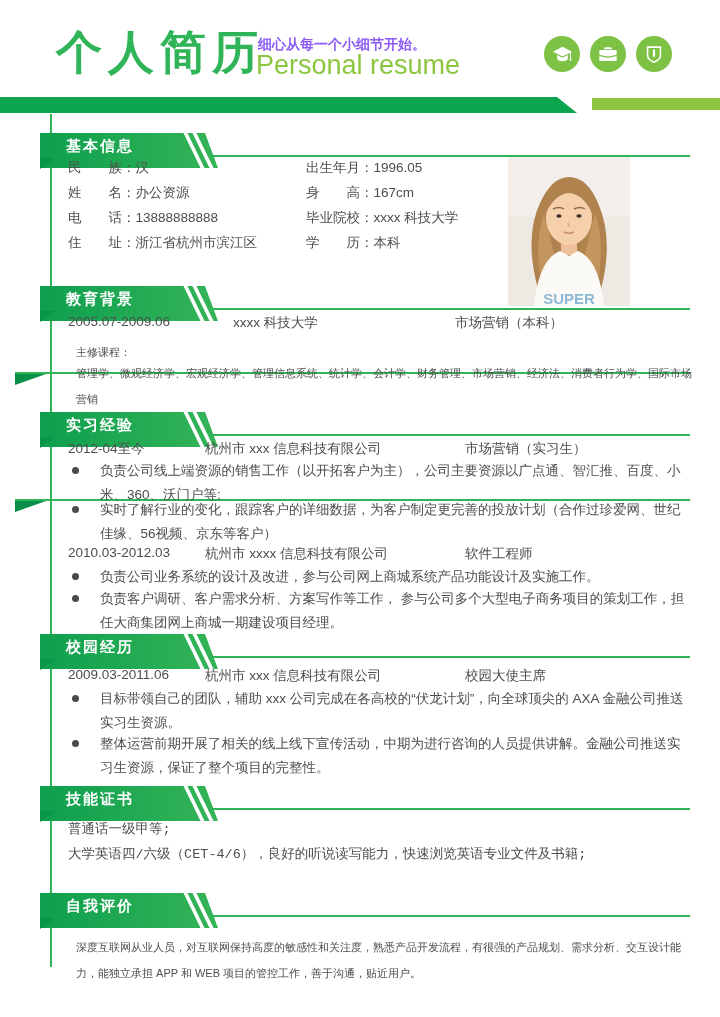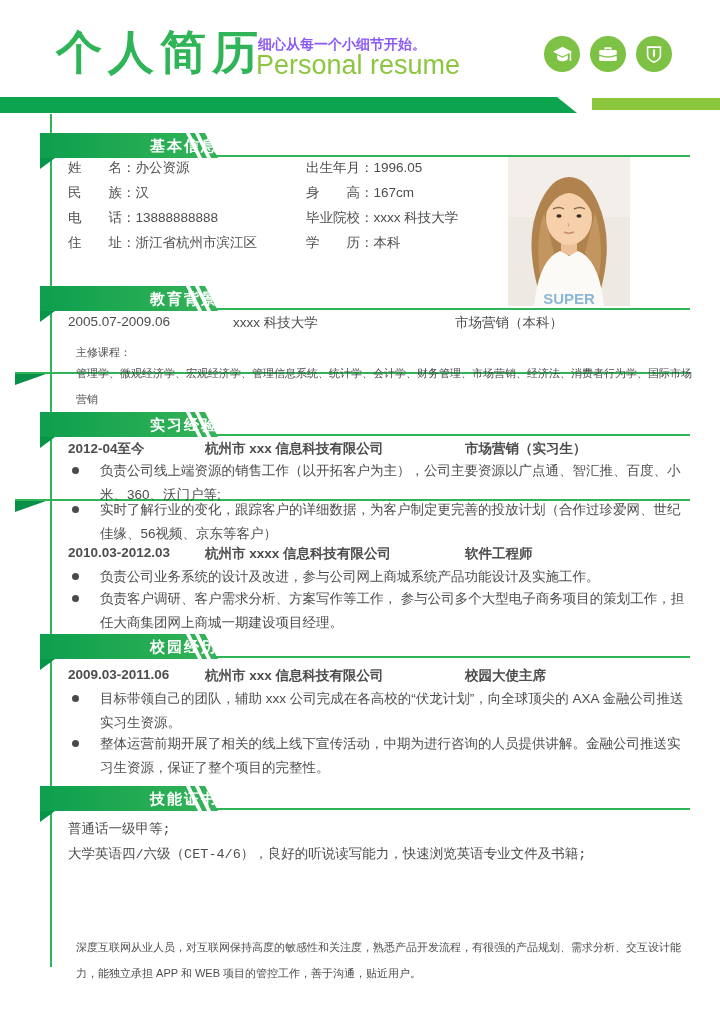--- a/index.html
+++ b/index.html
@@ -23,39 +23,39 @@
 
   
   .side-rule{position:absolute;left:50px;top:114px;width:2px;height:853px;background:#2fb457;}
   .divider{position:absolute;left:15px;width:675px;height:2px;background:#2fb457;z-index:0;}
   .divider .tri{position:absolute;left:0;top:2px;width:0;height:0;
                 border-top:11px solid #089048;border-right:31px solid transparent;}
 
   
   .sec-tag{position:absolute;left:40px;width:650px;height:25px;}
   .tag-line{position:absolute;left:0;top:22px;width:650px;height:2px;background:#2fb457;z-index:0;}
-  .tag-shape{position:relative;z-index:1;width:178px;height:25px;box-sizing:border-box;
+  .tag-shape{position:relative;z-index:1;width:178px;height:35px;box-sizing:border-box;
              background:linear-gradient(90deg,#0d9f4e,#35b457);
              -webkit-clip-path:polygon(0 0,calc(100% - 13px) 0,100% 100%,0 100%);
              clip-path:polygon(0 0,calc(100% - 13px) 0,100% 100%,0 100%);
              color:#fff;font-size:15px;font-weight:bold;letter-spacing:2px;
-             line-height:25px;overflow:hidden;text-align:right;}
+             line-height:25px;padding-left:26px;overflow:hidden;}
   .tag-shape::before{content:"";position:absolute;top:-3px;bottom:-3px;right:22px;width:4px;
                      background:#fff;transform:skewX(26deg);}
   .tag-shape::after{content:"";position:absolute;top:-3px;bottom:-3px;right:13px;width:4px;
                     background:#fff;transform:skewX(26deg);}
   .tag-fold{position:absolute;left:0;top:25px;width:0;height:0;z-index:1;
             border-top:11px solid #07954a;border-right:15px solid transparent;}
 
   
   .col{position:absolute;font-size:13.5px;line-height:25px;z-index:1;}
   .info-row .lab{white-space:pre;}
   .job-row{position:absolute;left:68px;display:grid;font-size:13.5px;color:#4d4d4d;z-index:1;}
   .cols-edu{grid-template-columns:165px 222px auto;width:600px;}
-  .cols-job{grid-template-columns:137px 260px auto;width:610px;font-weight:bold;}
+  .cols-job{grid-template-columns:137px 260px auto;width:610px;}
   .para{position:absolute;left:68px;width:624px;font-size:11px;line-height:24px;margin:8px;z-index:1;}
   .bullet-row{position:absolute;left:70px;width:624px;display:flex;z-index:1;}
   .bullet-dot{flex:0 0 auto;width:7px;height:7px;border-radius:50%;background:#4a4a4a;
               margin:8px 21px 0 2px;}
   .bullet-row p{margin:0;font-size:13.5px;line-height:24px;width:592px;}
   .line-list div{white-space:nowrap;font-family:Liberation Mono, monospace;}
 
   
   .photo{position:absolute;left:508px;top:157px;width:122px;height:149px;overflow:hidden;z-index:1;}
 </style>
@@ -101,22 +101,22 @@
       <span class="tri"></span>
     </div>
 
   <div class="sec-tag" style="top:133px">
     <div class="tag-line"></div>
     <div class="tag-shape">基本信息</div>
     <div class="tag-fold"></div>
   </div>
 
   <div class="col" style="left:68px;top:155px">
+    <div class="info-row"><span class="lab">民　　族：</span><span class="val">汉</span></div>
     <div class="info-row"><span class="lab">姓　　名：</span><span class="val">办公资源</span></div>
-    <div class="info-row"><span class="lab">民　　族：</span><span class="val">汉</span></div>
     <div class="info-row"><span class="lab">电　　话：</span><span class="val">13888888888</span></div>
     <div class="info-row"><span class="lab">住　　址：</span><span class="val">浙江省杭州市滨江区</span></div>
   </div>
 
   <div class="col" style="left:306px;top:155px">
     <div class="info-row"><span class="lab">出生年月：</span><span class="val">1996.05</span></div>
     <div class="info-row"><span class="lab">身　　高：</span><span class="val">167cm</span></div>
     <div class="info-row"><span class="lab">毕业院校：</span><span class="val">xxxx 科技大学</span></div>
     <div class="info-row"><span class="lab">学　　历：</span><span class="val">本科</span></div>
   </div>
@@ -214,16 +214,21 @@
     <div class="tag-line"></div>
     <div class="tag-shape">技能证书</div>
     <div class="tag-fold"></div>
   </div>
 
   <div class="col line-list" style="left:68px;top:817px">
     <div>普通话一级甲等;</div>
     <div>大学英语四/六级（CET-4/6），良好的听说读写能力，快速浏览英语专业文件及书籍;</div>
   </div>
 
+  <div class="sec-tag" style="top:893px">
+    <div class="tag-line"></div>
+    <div class="tag-shape">自我评价</div>
+    <div class="tag-fold"></div>
+  </div>
 
   <p class="para" style="top:926px;line-height:26px">深度互联网从业人员，对互联网保持高度的敏感性和关注度，熟悉产品开发流程，有很强的产品规划、需求分析、交互设计能力，能独立承担 APP 和 WEB 项目的管控工作，善于沟通，贴近用户。</p>
 
 </div>
 
 </body></html>

